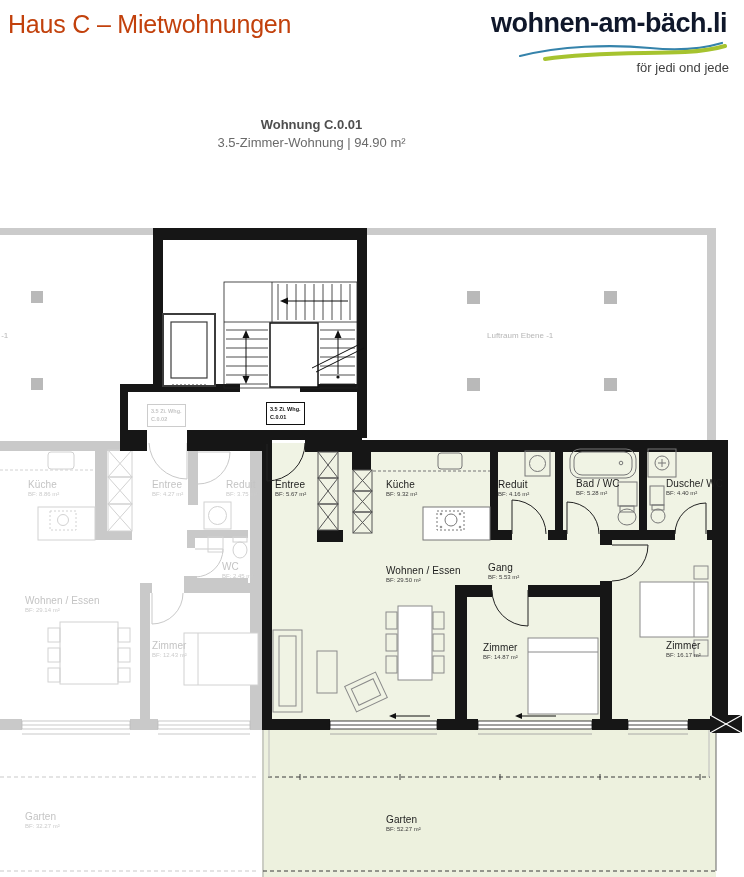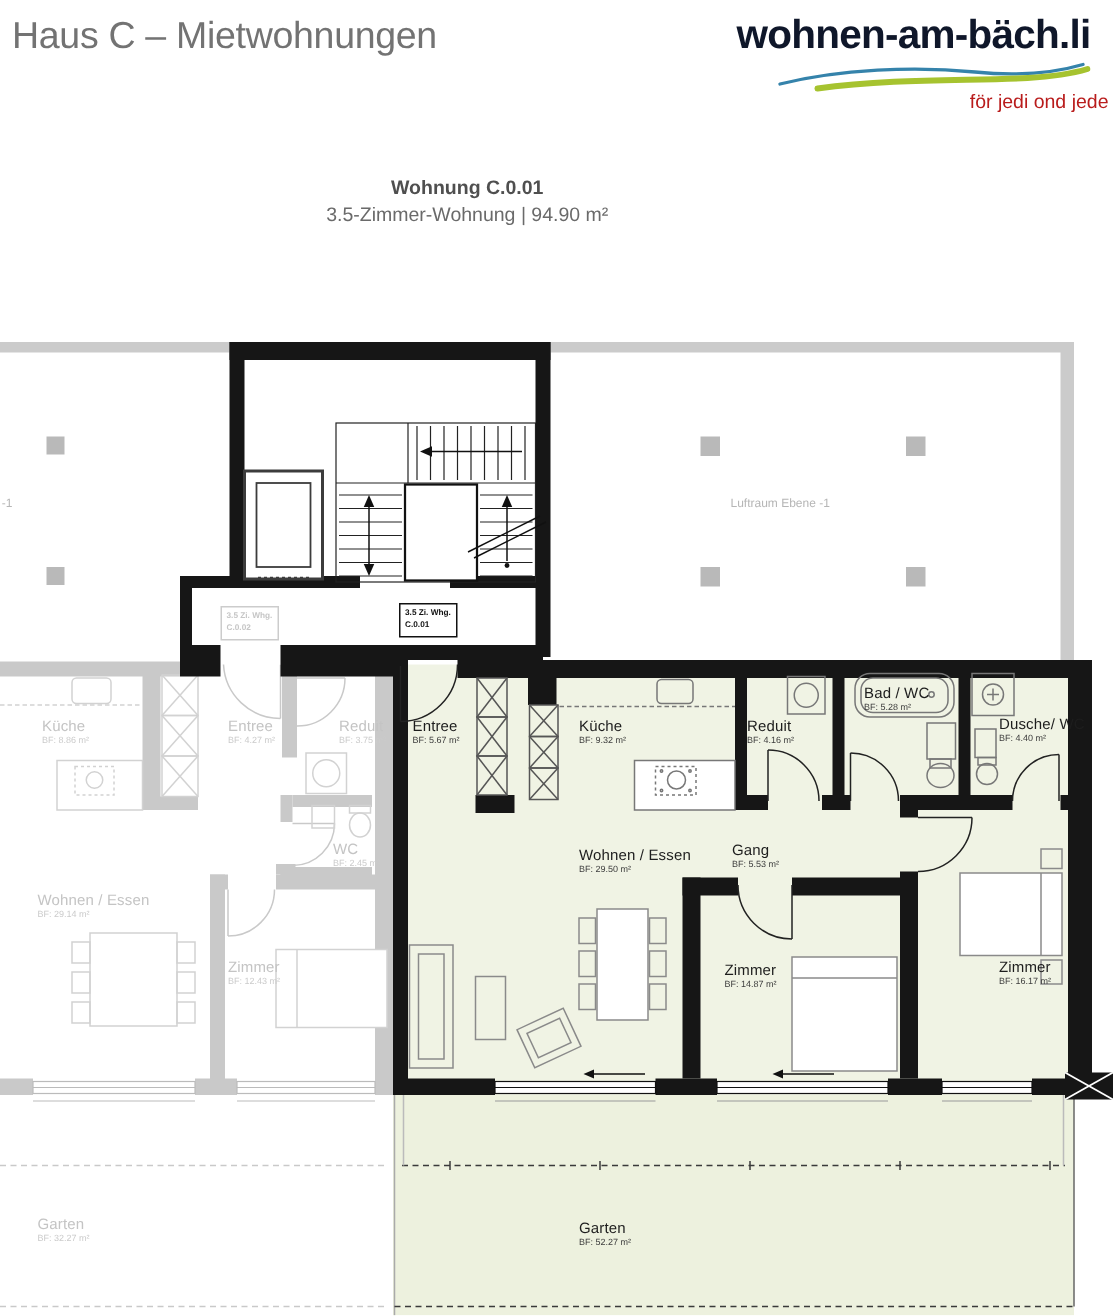--- a/index.html
+++ b/index.html
@@ -1,24 +1,24 @@
 <!DOCTYPE html>
 <html><head>
 <meta charset="utf-8">
 <style>
   html,body{margin:0;padding:0;}
   body{
     width:744px;height:877px;position:relative;overflow:hidden;background:#ffffff;
     font-family:"Liberation Sans", sans-serif;
   }
   
-  .page-title{position:absolute;left:8px;top:10px;font-size:25px;font-weight:500;color:#737373;letter-spacing:-0.2px;}
+  .page-title{position:absolute;left:8px;top:10px;font-size:25px;font-weight:500;color:#c2410c;letter-spacing:-0.2px;}
   .logo-text{position:absolute;right:17px;top:8px;font-size:27px;font-weight:700;color:#0f172a;letter-spacing:-0.5px;}
   .logo-wave{position:absolute;right:17px;top:40px;}
-  .logo-tagline{position:absolute;right:5px;top:60px;font-size:13px;color:#b91c1c;}
+  .logo-tagline{position:absolute;right:15px;top:60px;font-size:13px;color:#404040;}
   
   .apt-head{position:absolute;left:0;top:117px;width:623px;text-align:center;}
   .apt-name{font-size:13px;font-weight:700;color:#4f4f4f;}
   .apt-details{font-size:13px;color:#6a6a6a;margin-top:3px;text-align:center;}
   
   .plan-svg{position:absolute;left:0;top:0;}
   
   .rlabel{position:absolute;white-space:nowrap;line-height:1.3;}
   .rlabel .nm{display:block;font-weight:400;font-size:10px;color:#1d1d1d;letter-spacing:0.1px;}
   .rlabel .ar{display:block;font-size:6px;color:#3c3c3c;}
@@ -402,21 +402,21 @@
     <span class="ar">BF: 5.67 m²</span>
   </div>
   <div class="rlabel" style="left:386px;top:478px;">
     <span class="nm">Küche</span>
     <span class="ar">BF: 9.32 m²</span>
   </div>
   <div class="rlabel" style="left:498px;top:478px;">
     <span class="nm">Reduit</span>
     <span class="ar">BF: 4.16 m²</span>
   </div>
-  <div class="rlabel" style="left:576px;top:456px;">
+  <div class="rlabel" style="left:576px;top:477px;">
     <span class="nm">Bad / WC</span>
     <span class="ar">BF: 5.28 m²</span>
   </div>
   <div class="rlabel" style="left:666px;top:477px;">
     <span class="nm">Dusche/ WC</span>
     <span class="ar">BF: 4.40 m²</span>
   </div>
   <div class="rlabel" style="left:386px;top:564px;">
     <span class="nm">Wohnen / Essen</span>
     <span class="ar">BF: 29.50 m²</span>

